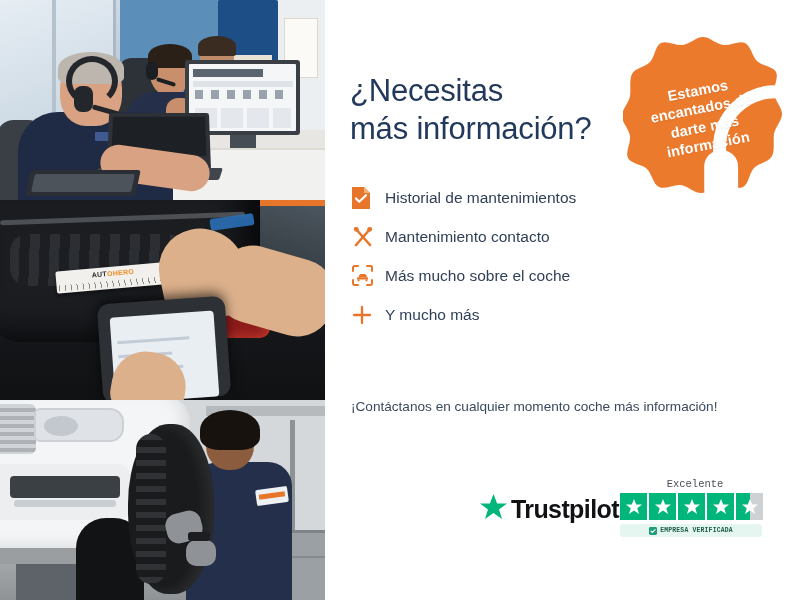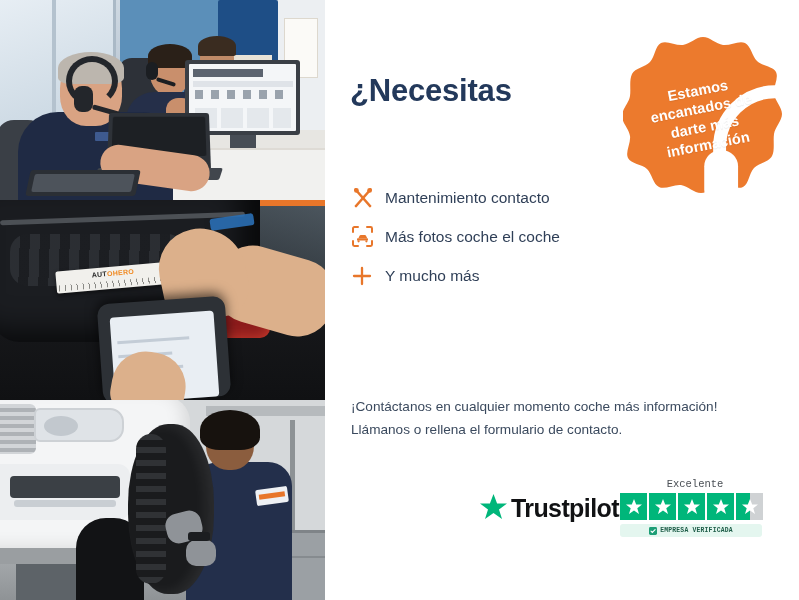--- a/index.html
+++ b/index.html
@@ -135,21 +135,21 @@
   .p3 .mech-arm{position:absolute;left:168px;top:96px;width:52px;height:86px;background:#232f4b;border-radius:22px;transform:rotate(10deg);}
   .p3 .glove{position:absolute;left:166px;top:112px;width:36px;height:30px;background:#8f9398;border-radius:12px;transform:rotate(-14deg);}
   .p3 .glove2{position:absolute;left:186px;top:140px;width:30px;height:26px;background:#8f9398;border-radius:10px;}
   .p3 .watch{position:absolute;left:188px;top:132px;width:22px;height:9px;background:#1b1d20;border-radius:3px;}
 
   
   .content { position: relative; flex: 1; height: 600px; background:#fff; }
 
   .heading {
     position:absolute; left:25px; top:72px; width:290px;
-    font-size:31px; line-height:1.22; font-weight:700; color:#23395b;
+    font-size:31px; line-height:1.22; font-weight:400; color:#23395b;
     letter-spacing:-0.2px;
   }
 
   
   .badge {
     position:absolute; left:298px; top:33px; width:160px; height:160px;
   }
   .badge svg { position:absolute; inset:0; width:160px; height:160px; }
   .badge .headset { position:absolute; left:72px; top:28px; width:26px; height:24px; }
   .badge .btext {
@@ -166,21 +166,21 @@
   .feat .ftxt { font-size:15.5px; color:#2f3f57; font-weight:400; }
 
   
   .para {
     position:absolute; left:26px; top:395px; width:420px;
     font-size:13.6px; line-height:1.72; color:#3b4a5e;
   }
 
   
   .tp { position:absolute; left:155px; top:478px; width:300px; height:70px; }
-  .tp-logo { position:absolute; left:0; top:16px; display:flex; gap:4px; }
+  .tp-logo { position:absolute; left:0; top:16px; display:flex; align-items:center; gap:4px; }
   .tp-logo .word { font-size:25px; font-weight:700; color:#111214; letter-spacing:-0.6px; }
   .tp-right { position:absolute; left:140px; top:0; width:150px;font-family:Liberation Mono, monospace; }
   .tp-exc { font-size:10.5px; color:#4a4f55; text-align:center; margin-bottom:3px; }
   .stars { display:flex; gap:2px; }
   .star-box { width:27px; height:27px; background:#00b67a; display:flex; align-items:center; justify-content:center; position:relative; }
   .star-box.half { background:#cfd2d4; }
   .star-box.half .halfill { position:absolute; left:0; top:0; width:50%; height:100%; background:#00b67a; }
   .star-box svg { position:relative; z-index:2; }
   .verified {
     margin-top:4px; background:#e4f6ef; border-radius:3px; height:13px;
@@ -299,39 +299,50 @@
       <div class="glove"></div>
         <div class="glove2"></div>
         <div class="watch"></div>
     </div>
   </div>
 
   <div class="content">
 
     <h1 class="heading">
       <span>¿Necesitas</span><br>
+      <span>más información?</span>
     </h1>
 
     <div class="badge">
       <svg viewBox="0 0 160 160" aria-hidden="true">
         <path fill="#ec7a2d" d="M80 4
           c7 0 13 7 20 8 s16-5 22-2 7 13 12 18 16 5 19 11 -3 15-2 22 8 13 8 20 -7 13-8 20 1 16-2 22 -13 7-18 12 -5 16-11 19 -15-3-22-2 -13 8-20 8 -13-7-20-8 -16 5-22 2 -7-13-12-18 -16-5-19-11 3-15 2-22 -8-13-8-20 7-13 8-20 -1-16 2-22 13-7 18-12 5-16 11-19 15 3 22 2 13-8 20-8 z"></path>
       </svg>
       <span class="headset">
         <svg viewBox="0 0 26 24" width="26" height="24">
           <path d="M4 16v-3a9 9 0 0 1 18 0v3" fill="none" stroke="#ffffff" stroke-width="2.1" stroke-linecap="round"></path>
           <rect x="1.5" y="13.5" width="5.5" height="9" rx="2.6" fill="#ffffff"></rect>
           <rect x="19" y="13.5" width="5.5" height="9" rx="2.6" fill="#ffffff"></rect>
         </svg>
       </span>
       <div class="btext">Estamos encantados de darte más información</div>
     </div>
 
     <div class="features">
 
+      <div class="feat">
+        <span class="ico">
+          <svg width="20" height="24" viewBox="0 0 20 24">
+            <path d="M1 1h12l6 6v16H1z" fill="#e8762a"></path>
+            <path d="M13 1l6 6h-6z" fill="#f6b07a"></path>
+            <path d="M5 12.5l3.2 3.2L15 9.2" fill="none" stroke="#ffffff" stroke-width="2.2" stroke-linecap="round" stroke-linejoin="round"></path>
+          </svg>
+        </span>
+        <span class="ftxt">Historial de mantenimientos</span>
+      </div>
 
       <div class="feat">
         <span class="ico">
           <svg width="24" height="24" viewBox="0 0 24 24">
             <g stroke="#e8762a" stroke-width="2.6" stroke-linecap="round">
               <path d="M4.5 3.5L19 20"></path>
               <path d="M19.5 3.5L5 20"></path>
             </g>
             <circle cx="5.4" cy="4.4" r="2.4" fill="#e8762a"></circle>
             <circle cx="18.6" cy="4.4" r="2.4" fill="#e8762a"></circle>
@@ -349,39 +360,38 @@
               <path d="M16 2h3.6A1.4 1.4 0 0 1 21 3.4V7"></path>
               <path d="M21 16v3.6a1.4 1.4 0 0 1-1.4 1.4H16"></path>
               <path d="M7 21H3.4A1.4 1.4 0 0 1 2 19.6V16"></path>
             </g>
             <path d="M6 14.2c0-.6.4-1 1-1h9c.6 0 1 .4 1 1v1.4H6z" fill="#e8762a"></path>
             <path d="M7.4 13.2l1.3-2.6c.2-.4.6-.6 1-.6h4.2c.4 0 .8.2 1 .6l1.3 2.6z" fill="#e8762a"></path>
             <circle cx="7.6" cy="16.3" r="1.1" fill="#e8762a"></circle>
             <circle cx="15.4" cy="16.3" r="1.1" fill="#e8762a"></circle>
           </svg>
         </span>
-        <span class="ftxt">Más fotos coche el coche</span>
+        <span class="ftxt">Más mucho sobre el coche</span>
       </div>
 
       <div class="feat">
         <span class="ico">
           <svg width="22" height="22" viewBox="0 0 22 22">
             <g stroke="#e8762a" stroke-width="2.3" stroke-linecap="round">
               <path d="M11 3v16"></path>
                 <path d="M3 11h16"></path>
             </g>
           </svg>
         </span>
         <span class="ftxt">Y mucho más</span>
       </div>
     </div>
 
     <div class="para">
       <div>¡Contáctanos en cualquier momento coche más información!</div>
-      <div>Llámanos o rellena el formulario de contacto.</div>
     </div>
 
     <div class="tp">
       <div class="tp-logo">
         <span>
           <svg width="27" height="26" viewBox="0 0 27 26">
             <path fill="#00b67a" d="M13.5 0l3.6 9.4H27l-8 6 3 9.6-8.5-6-8.5 6 3-9.6-8-6h9.9z"></path>
           </svg>
         </span>
         <span class="word">Trustpilot</span>

